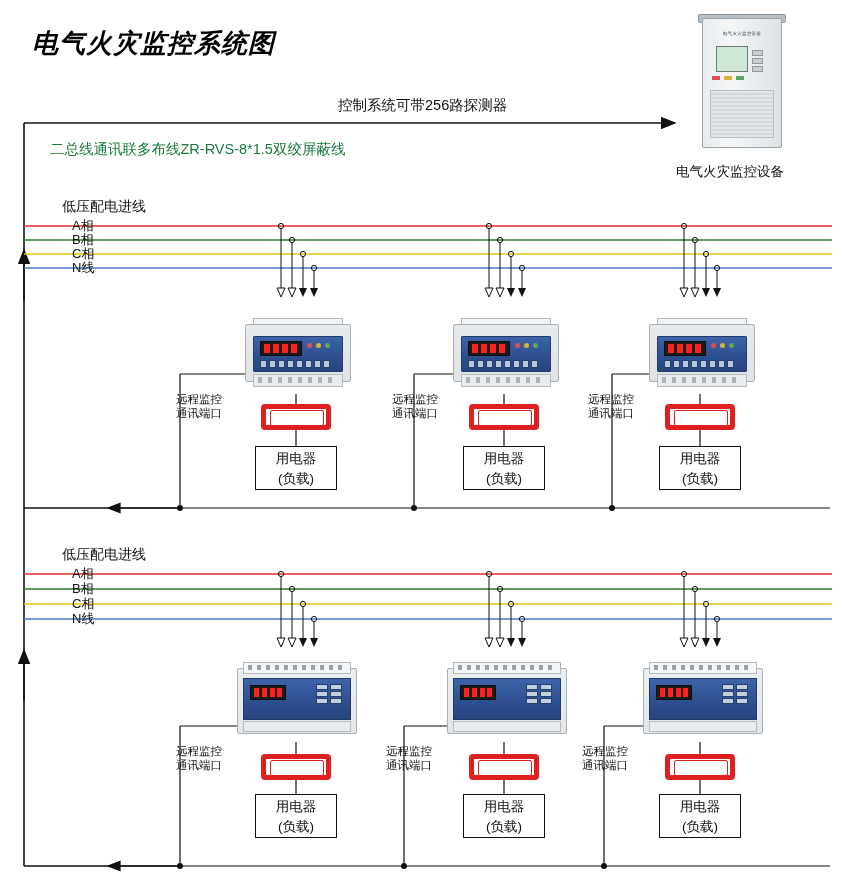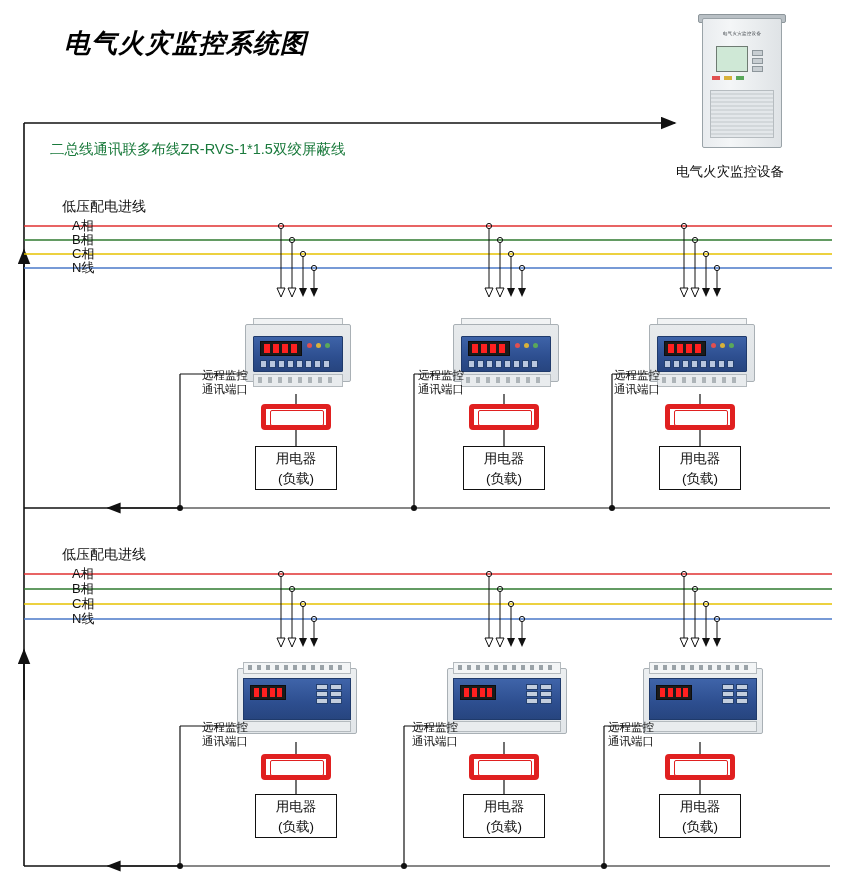--- a/index.html
+++ b/index.html
@@ -21,21 +21,20 @@
 
   .title {
     left: 32px;
     top: 26px;
     font-size: 26px;
     font-weight: bold;
     font-style: italic;
     letter-spacing: 1px;
     color: #000;
     font-family: "Liberation Serif", serif;
-    margin-left: 32px;
   }
 
   .bus-label {
     left: 50px;
     top: 140px;
     font-size: 14.5px;
     color: #1a7a3c;
     font-family: "Liberation Sans", sans-serif;
   }
 
@@ -291,39 +290,41 @@
     color: #111;
     line-height: 20px;
     padding-top: 2px;
     box-sizing: border-box;
   }
 
   .port-label {
     font-size: 11.5px;
     color: #111;
     line-height: 14px;
-    text-align: right;
+    text-align: left;
+    margin-top: 24px;
   }
 
   svg.ov {
     position: absolute;
     left: 0; top: 0;
     width: 850px; height: 878px;
     pointer-events: none;
   }
 </style>
 </head>
 <body>
 
 <div id="root">
 
   <div class="abs title">电气火灾监控系统图</div>
 
-
-  <div class="abs bus-label">二总线通讯联多布线ZR-RVS-1*1.5双绞屏蔽线</div>
+  <div class="abs ctrl-label">控制系统可带256路探测器</div>
+
+  <div class="abs bus-label">二总线通讯联多布线ZR-RVS-8*1.5双绞屏蔽线</div>
 
   <div class="abs host-top"></div>
   <div class="abs host">
     <div class="abs host-hdr" style="left:6px; top:10px; width:66px;">电气火灾监控设备</div>
   </div>
   <div class="abs host-screen"></div>
   <div class="abs host-btn" style="left:752px; top:50px;"></div>
   <div class="abs host-btn" style="left:752px; top:58px;"></div>
   <div class="abs host-btn" style="left:752px; top:66px;"></div>
   <div class="abs" style="left:712px; top:76px; width:8px; height:4px; background:#e05050;"></div>

